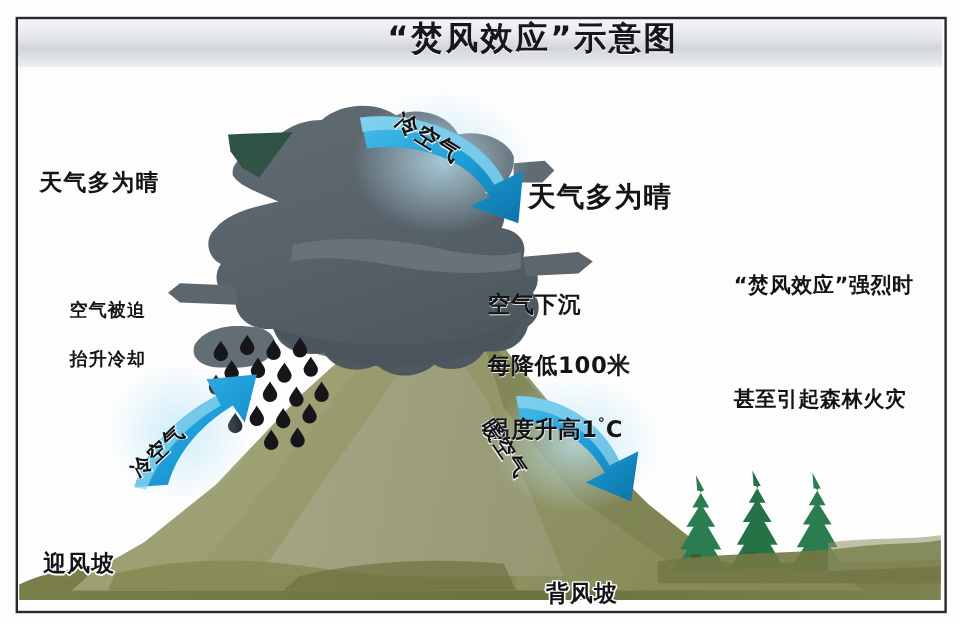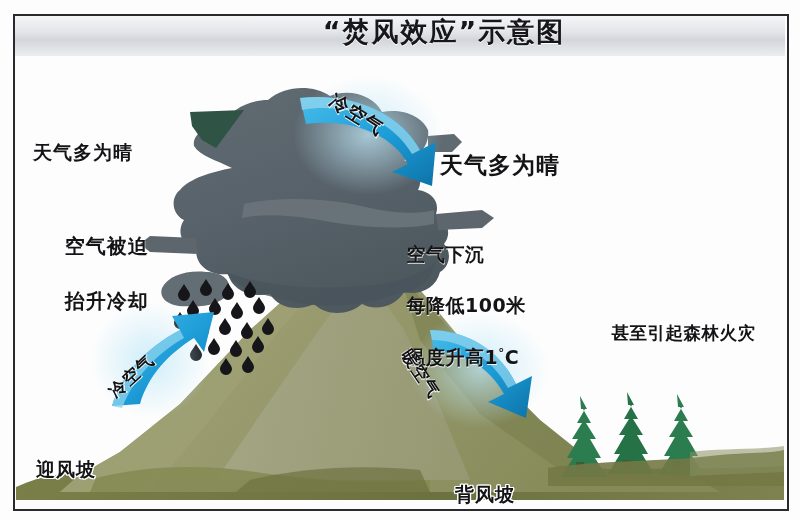--- a/index.html
+++ b/index.html
@@ -48,21 +48,21 @@
     position:absolute;
     color:#141417;
     font-weight:bold;
     font-family:"DejaVu Sans","Liberation Sans",sans-serif;
     line-height:1.36;
     z-index:30;
     white-space:pre;
     text-shadow:0.5px 0.5px 0 rgba(255,255,255,.85);
   }
   #txt-windward-weather{left:33px;top:140px;font-size:19px;letter-spacing:1px;}
-  #txt-windward-air{left:33px;top:206px;font-size:20px;letter-spacing:1px;}
+  #txt-windward-air{left:33px;top:228px;font-size:15px;letter-spacing:1px;}
   #txt-lee-weather{left:440px;top:150px;font-size:23px;letter-spacing:1px;text-align:center;}
   #txt-lee-air{left:378px;top:216px;font-size:19px;letter-spacing:0.5px;}
   #txt-effect{left:585px;top:203px;font-size:17.5px;letter-spacing:0.5px;}
 
   .sup-c{font-size:12px;vertical-align:super;}
 
   
   .arrow-label{
     position:absolute;
     font-weight:bold;
@@ -286,21 +286,21 @@
 
   <div class="txt" id="txt-lee-weather">天气多为晴</div>
 
   <div class="txt" id="txt-lee-air">
     <span>空气下沉</span><br>
     <span>每降低100米</span><br>
     <span>温度升高1</span><span class="sup-c">°</span><span>C</span>
   </div>
 
   <div class="txt" id="txt-effect">
-    <br>
+    <span>“焚风效应”强烈时</span><br>
     <br>
     <span>甚至引起森林火灾</span>
   </div>
 
   <div class="arrow-label" id="lbl-cold-top">冷空气</div>
   <div class="arrow-label" id="lbl-cold-bottom">冷空气</div>
   <div class="arrow-label" id="lbl-warm">暖空气</div>
 
   <div class="slope-label" id="lbl-windward-slope">迎风坡</div>
   <div class="slope-label" id="lbl-lee-slope">背风坡</div>

